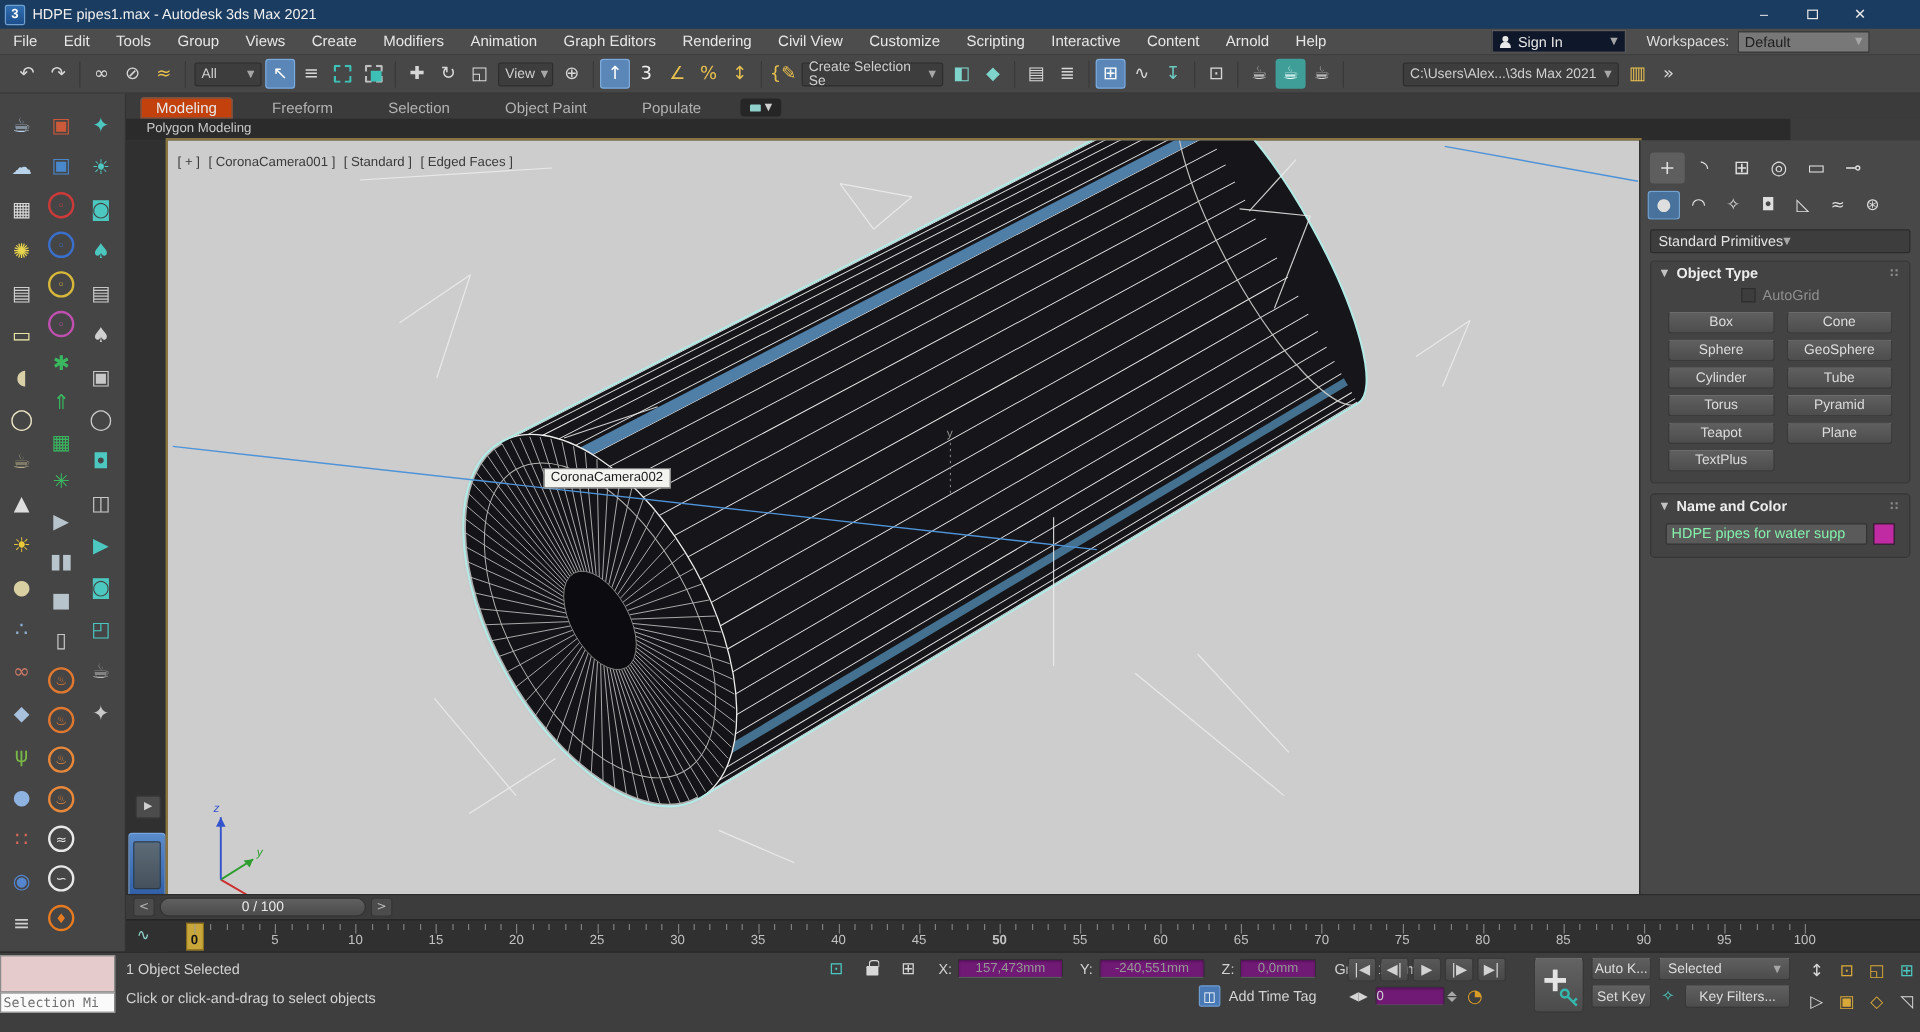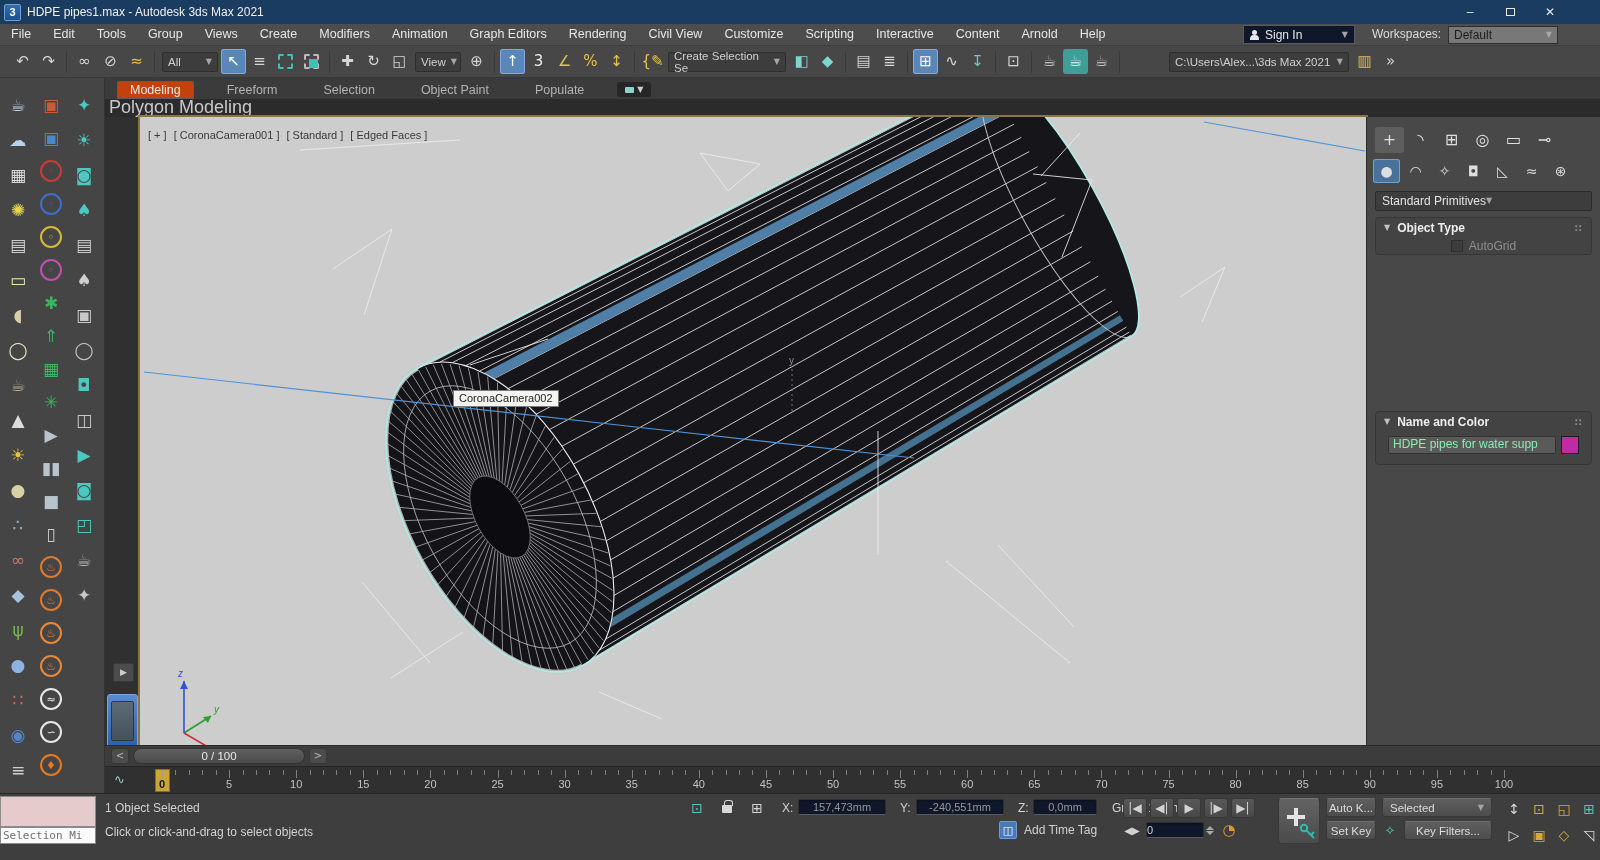--- a/index.html
+++ b/index.html
@@ -32,21 +32,21 @@
 .caret{font-size:8px;color:#a6a6a6}
 .tbbox{width:15px;height:15px;border:2px dashed #3fc0b6;border-radius:2px}
 .tbbox2{width:15px;height:15px;border:2px dashed #bdbdbd;border-radius:2px;position:relative}
 .tbbox2::after{content:"";position:absolute;right:-1px;top:3px;width:9px;height:9px;background:#3fc0b6}
 
 #ribbontabs{position:absolute;left:105px;top:78px;width:1495px;height:21px;background:#3b3b3b;display:flex;align-items:flex-end;padding-left:12px}
 .rtab{padding:2px 13px;font-size:12.5px;color:#b2b2b2;margin-right:20px;white-space:nowrap}
 .rtab.active{background:#c2410c;color:#e9e9e9;box-shadow:inset 0 0 0 1px #5d5d5d;border-radius:3px 3px 0 0}
 #rdd{width:34px;height:15px;background:#262626;border-radius:3px;margin-bottom:2px;display:flex;align-items:center;justify-content:center;gap:3px;color:#cfcfcf;font-size:8px}
 #rdd i{width:9px;height:6px;background:#8fd0ca;border-radius:1px}
-#ribbonpanel{position:absolute;left:105px;top:99px;width:1495px;height:18px;background:#2b2b2b;font-size:18px;color:#c9c9c9;padding-left:4px;line-height:17px}
+#ribbonpanel{position:absolute;left:105px;top:99px;width:1387px;height:18px;background:#2b2b2b;font-size:11px;color:#c9c9c9;padding-left:17px;line-height:17px}
 
 #sidebar{position:absolute;left:0;top:78px;width:105px;height:715px;background:#454545;border-right:1px solid #333}
 .sic{position:absolute;width:26px;height:26px;display:flex;align-items:center;justify-content:center;font-size:17px}
 .sicring{width:22px;height:22px;border-radius:50%;font-size:11px}
 
 #vpstrip{position:absolute;left:105px;top:117px;width:35px;height:628px;background:#303030;border-right:1px solid #232323}
 #vparrow{position:absolute;left:8px;top:546px;width:21px;height:19px;background:#4c4c4c;border:1px solid #3a3a3a;border-radius:2px;color:#cfcfcf;font-size:9px;display:flex;align-items:center;justify-content:center}
 #vpthumb{position:absolute;left:2px;top:577px;width:31px;height:54px;background:linear-gradient(#5a8ccc,#2f5ea6);border:1px solid #79a5e0;border-radius:3px;display:flex;align-items:center;justify-content:center}
 #vpthumb i{width:23px;height:40px;background:linear-gradient(#5d6b78,#45515c);border:1px solid #2c3844;border-radius:2px}
 
@@ -80,21 +80,21 @@
 #curveicon{position:absolute;left:9px;top:6px;color:#8fd0ca;font-size:13px}
 #ruler{position:absolute;left:35px;top:0;width:1460px;height:27px;border-bottom:1px solid #1f1f1f}
 .tick{position:absolute;width:1px;background:#9a9a9a;opacity:.75;top:3px}
 .tlabel{position:absolute;top:11px;width:26px;text-align:center;font-size:11px;color:#c2c2c2}
 #marker{position:absolute;left:15px;top:2px;width:15px;height:23px;background:#c9a63a;border:1px solid #8a6f1f}
 
 #statusbar{position:absolute;left:0;top:793px;width:1600px;height:67px;background:#3e3e3e;border-top:1px solid #272727}
 #mxspink{position:absolute;left:0;top:2px;width:96px;height:31px;background:#e5cbcb;border:1px solid #8a8a8a}
 #mxswhite{position:absolute;left:0;top:33px;width:96px;height:17px;background:#fafafa;border:1px solid #8a8a8a;color:#707070;font-family:"DejaVu Sans Mono","Liberation Mono",monospace;font-size:11px;line-height:15px;padding-left:2px;white-space:nowrap;overflow:hidden}
 .sbtext{position:absolute;font-size:12px;color:#d2d2d2;white-space:nowrap}
-.sunken{position:absolute;height:16px;background:#0f172a;border:1px solid #303030;border-bottom-color:#5a5a5a;box-shadow:inset 0 1px 2px rgba(0,0,0,.35);color:#969696;font-size:11px;display:flex;align-items:center;justify-content:center;border-radius:2px}
+.sunken{position:absolute;height:16px;background:#701a75;border:1px solid #303030;border-bottom-color:#5a5a5a;box-shadow:inset 0 1px 2px rgba(0,0,0,.35);color:#969696;font-size:11px;display:flex;align-items:center;justify-content:center;border-radius:2px}
 .sbbtn{position:absolute;background:linear-gradient(#5f5f5f,#4c4c4c);border:1px solid #383838;border-top-color:#6c6c6c;border-radius:3px;color:#dcdcdc;font-size:11.5px;display:flex;align-items:center;justify-content:center}
 .sbico{position:absolute;display:flex;align-items:center;justify-content:center;color:#d4d4d4}
 .lock{position:absolute;width:10px;height:8px;background:#d8d8d8;border-radius:1px}
 .lock::before{content:"";position:absolute;left:1.5px;top:-5px;width:7px;height:5px;border:1.5px solid #d8d8d8;border-bottom:none;border-radius:3px 3px 0 0}
 #cubeicon{position:absolute;left:999px;top:27px;width:18px;height:18px;background:#4a7ab5;border:1px solid #6e9cd0;border-radius:2px;color:#fff;font-size:11px;display:flex;align-items:center;justify-content:center}
 #keybtn{position:absolute;left:1278px;top:4px;width:42px;height:46px;background:linear-gradient(#636363,#4b4b4b);border:1px solid #383838;border-top-color:#757575;border-radius:4px}
 #keyplus{position:absolute;left:8px;top:9px;width:18px;height:18px}
 #keyplus::before{content:"";position:absolute;left:0;top:7px;width:18px;height:4px;background:#e4e4e4}
 #keyplus::after{content:"";position:absolute;left:7px;top:0;width:4px;height:18px;background:#e4e4e4}
 .spinner{position:absolute;display:flex;flex-direction:column;gap:1px;justify-content:center}
@@ -506,20 +506,33 @@
   <div class="rollout" id="ro1" style="top:100px">
     <div class="rhead">
       <span class="rarrow g">▼</span>
       <span>Object Type</span>
       <span class="rgrip">∷</span>
     </div>
     <div id="agrow">
       <span id="agbox"></span>
       <span>AutoGrid</span>
     </div>
+    <div class="btngrid" id="objbtns">
+        <div class="btn objbtn">Box</div>
+        <div class="btn objbtn">Cone</div>
+        <div class="btn objbtn">Sphere</div>
+        <div class="btn objbtn">GeoSphere</div>
+        <div class="btn objbtn">Cylinder</div>
+        <div class="btn objbtn">Tube</div>
+        <div class="btn objbtn">Torus</div>
+        <div class="btn objbtn">Pyramid</div>
+        <div class="btn objbtn">Teapot</div>
+        <div class="btn objbtn">Plane</div>
+        <div class="btn objbtn">TextPlus</div>
+      </div>
   </div>
   <div class="rollout" id="ro2" style="top: 294px;">
     <div class="rhead">
       <span class="rarrow g">▼</span>
       <span>Name and Color</span>
       <span class="rgrip">∷</span>
     </div>
     <div id="namerow">
       <div id="namefield">HDPE pipes for water supp</div>
       <div id="swatch" style="background: rgb(192, 43, 164);"></div>
@@ -641,21 +654,21 @@
       <div class="tlabel" style="left: 9px; color: rgb(21, 21, 21); font-weight: bold;">0</div>
       <div class="tlabel" style="left: 76.1px;">5</div>
       <div class="tlabel" style="left: 143.2px;">10</div>
       <div class="tlabel" style="left: 210.3px;">15</div>
       <div class="tlabel" style="left: 277.4px;">20</div>
       <div class="tlabel" style="left: 344.5px;">25</div>
       <div class="tlabel" style="left: 411.6px;">30</div>
       <div class="tlabel" style="left: 478.7px;">35</div>
       <div class="tlabel" style="left: 545.8px;">40</div>
       <div class="tlabel" style="left: 612.9px;">45</div>
-      <div class="tlabel" style="left: 680px;">50</div>
+      <div class="tlabel" style="left: 680px; font-weight: bold;">50</div>
       <div class="tlabel" style="left: 747.1px;">55</div>
       <div class="tlabel" style="left: 814.2px;">60</div>
       <div class="tlabel" style="left: 881.3px;">65</div>
       <div class="tlabel" style="left: 948.4px;">70</div>
       <div class="tlabel" style="left: 1015.5px;">75</div>
       <div class="tlabel" style="left: 1082.6px;">80</div>
       <div class="tlabel" style="left: 1149.7px;">85</div>
       <div class="tlabel" style="left: 1216.8px;">90</div>
       <div class="tlabel" style="left: 1283.9px;">95</div>
       <div class="tlabel" style="left: 1351px;">100</div>

